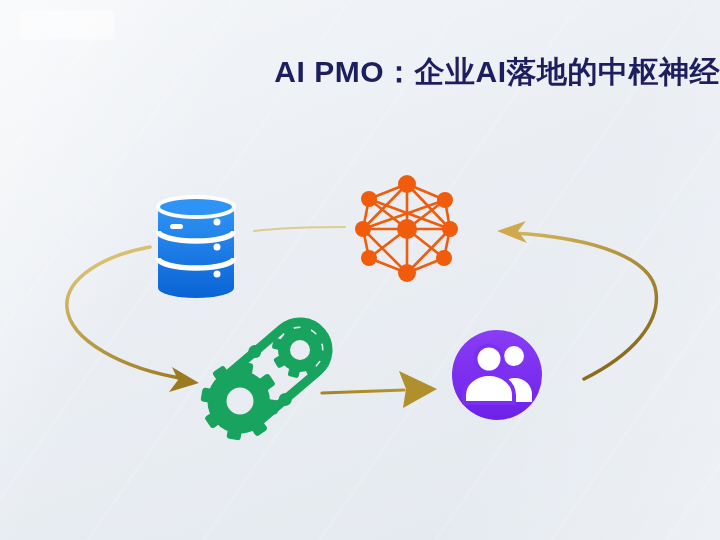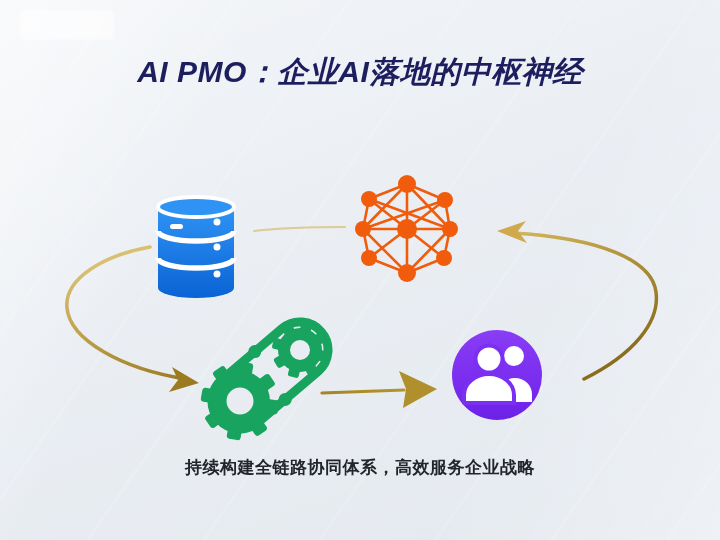--- a/index.html
+++ b/index.html
@@ -22,22 +22,22 @@
       rgba(255,255,255,0) 3px, rgba(255,255,255,0) 95px);
     opacity:.6;
   }
   .watermark{
     position:absolute;left:20px;top:10px;width:94px;height:30px;
     background:rgba(255,255,255,0.55);border-radius:4px;
     filter:blur(1.5px);
   }
   .title{
     position:absolute;left:0;right:0;top:52px;
-    text-align:center;font-size:30px;font-weight:800;
-    color:#1d1e5e;letter-spacing:0.5px;font-style:italic;
+    text-align:right;font-size:30px;font-weight:800;
+    color:#1d1e5e;letter-spacing:0.5px;
   }
   .subtitle{
     position:absolute;left:0;right:0;top:113px;
     text-align:center;font-size:19px;font-weight:500;
     color:#33363c;letter-spacing:0.5px;
   }
   .footer-text{
     position:absolute;left:0;right:0;top:456px;
     text-align:center;font-size:17px;font-weight:700;
     color:#22252a;letter-spacing:0.5px;
@@ -187,14 +187,13 @@
       <circle cx="497" cy="375" r="45" fill="url(#purpleGrad)"></circle>
       <g clip-path="url(#peopleClip)">
         <circle cx="514" cy="356" r="10" fill="#ffffff"></circle>
         <path d="M498,402 v-8 a17,16 0 0 1 34,0 v8 z" fill="#ffffff"></path>
         <circle cx="489" cy="359" r="13.5" fill="#ffffff" stroke="#7b2ff2" stroke-width="4"></circle>
         <path d="M464,403 v-8 a25,21 0 0 1 50,0 v8 z" fill="#ffffff" stroke="#7b2ff2" stroke-width="4"></path>
       </g>
     </g>
   </svg>
 
-  <div class="footer-text">持续构建全链路协同体系，高效服务企业战略</div>
 </div>
 
 </body></html>

